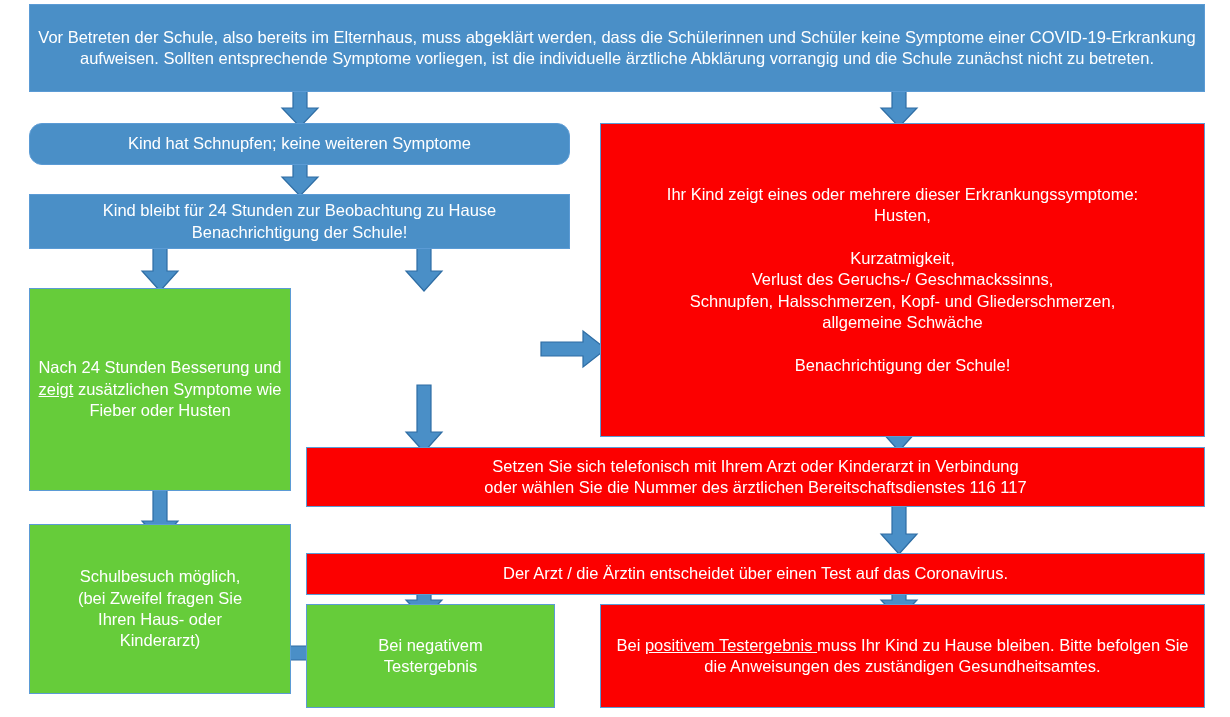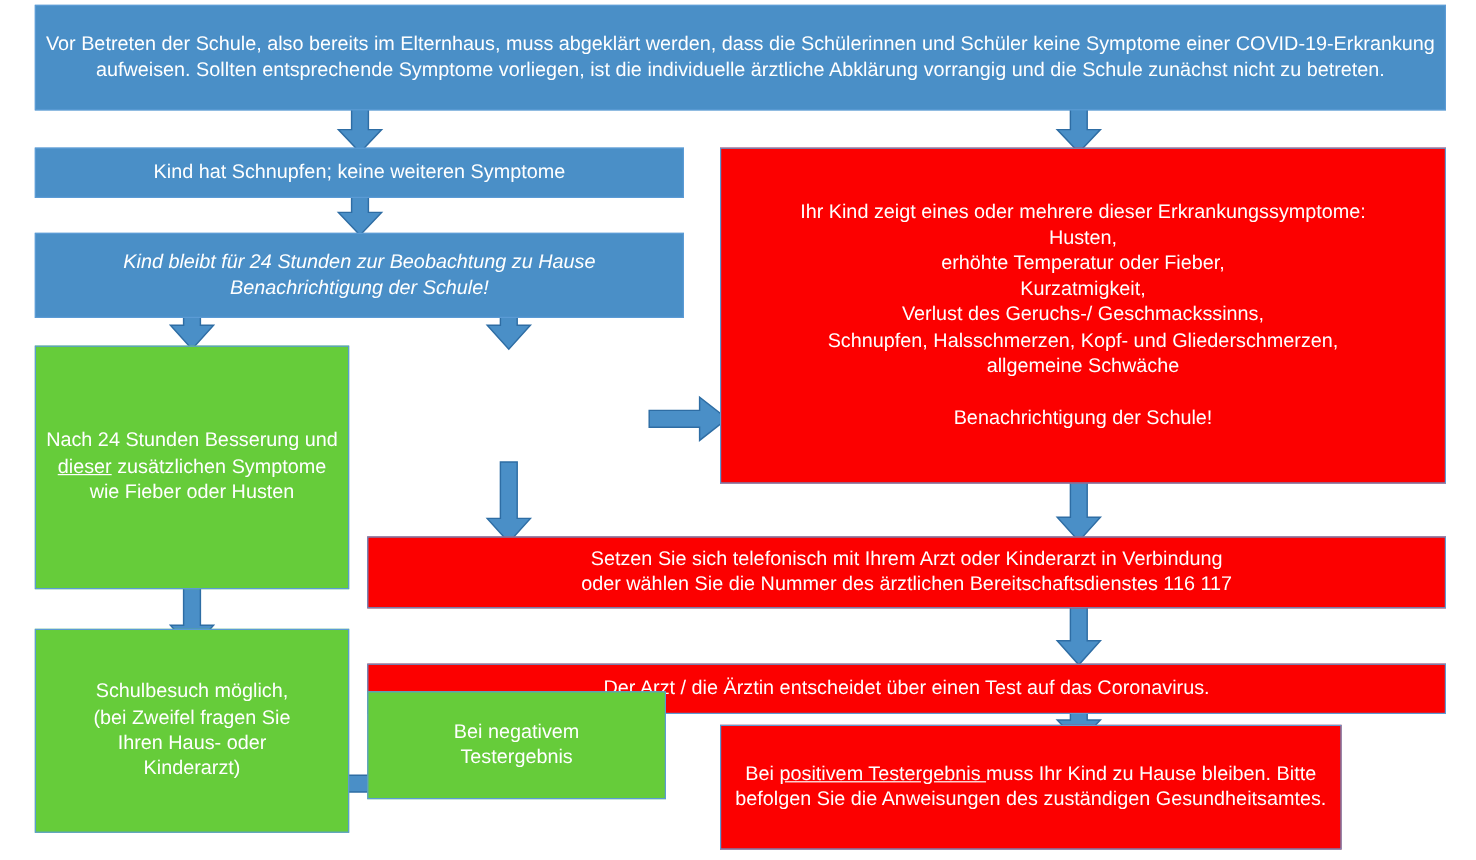--- a/index.html
+++ b/index.html
@@ -122,47 +122,47 @@
   <div class="arrow" style="left:250px; top:634px; width:66px; height:38px;">
     <svg width="66" height="38" viewBox="0 0 66 38">
       <polygon points="66,12 24,12 24,1 1,19 24,37 24,26 66,26" fill="#4a8fc7" stroke="#2e6da4" stroke-width="1.2"></polygon>
     </svg>
   </div>
 
   <div class="box blue" style="left:29px; top:4px; width:1176px; height:88px; font-size:16.5px;">
     <span class="txt">Vor Betreten der Schule, also bereits im Elternhaus, muss abgeklärt werden, dass die Schülerinnen und Schüler keine Symptome einer COVID-19-Erkrankung aufweisen. Sollten entsprechende Symptome vorliegen, ist die individuelle ärztliche Abklärung vorrangig und die Schule zunächst nicht zu betreten.</span>
   </div>
 
-  <div class="box blue" style="left:29px; top:123px; width:541px; height:34px; font-size:16.5px;">
+  <div class="box blue" style="left:29px; top:123px; width:541px; height:34px; font-size:16.5px;border-radius:13px;">
     <span class="txt">Kind hat Schnupfen; keine weiteren Symptome</span>
   </div>
 
-  <div class="box blue" style="left:29px; top:194px; width:541px; height:71px; font-size:16.5px;font-style:italic;">
+  <div class="box blue" style="left:29px; top:194px; width:541px; height:55px; font-size:16.5px;">
     <span class="txt">
       <span>Kind bleibt für 24 Stunden zur Beobachtung zu Hause</span><br>
       <span>Benachrichtigung der Schule!</span>
     </span>
   </div>
 
-  <div class="box red" style="left:600px; top:123px; width:605px; height:280px; font-size:16.5px;">
+  <div class="box red" style="left:600px; top:123px; width:605px; height:314px; font-size:16.5px;">
     <span class="txt">
       <span>Ihr Kind zeigt eines oder mehrere dieser  Erkrankungssymptome:</span><br>
       <span>Husten,</span><br>
-      <span>erhöhte Temperatur oder Fieber,</span><br>
+      <br>
       <span>Kurzatmigkeit,</span><br>
       <span>Verlust des Geruchs-/ Geschmackssinns,</span><br>
       <span>Schnupfen, Halsschmerzen, Kopf- und Gliederschmerzen,</span><br>
       <span>allgemeine Schwäche</span><br>
       <br>
       <span>Benachrichtigung der Schule!</span>
     </span>
   </div>
 
   <div class="box green" style="left:29px; top:288px; width:262px; height:203px; font-size:16.5px;">
-    <span class="txt"><span>Nach 24 Stunden Besserung und </span><span class="u">dieser</span><span> zusätzlichen Symptome wie Fieber oder Husten</span></span>
+    <span class="txt"><span>Nach 24 Stunden Besserung und </span><span class="u">zeigt</span><span> zusätzlichen Symptome wie Fieber oder Husten</span></span>
   </div>
 
 
   <div class="box red" style="left:306px; top:447px; width:899px; height:60px; font-size:16.5px;">
     <span class="txt">
       <span>Setzen Sie sich telefonisch mit Ihrem Arzt oder Kinderarzt in Verbindung</span><br>
       <span>oder wählen Sie die Nummer des ärztlichen Bereitschaftsdienstes 116 117</span>
     </span>
   </div>
 
@@ -172,24 +172,24 @@
 
   <div class="box green" style="left:29px; top:524px; width:262px; height:170px; font-size:16.5px;">
     <span class="txt">
       <span>Schulbesuch möglich,</span><br>
       <span>(bei Zweifel fragen Sie</span><br>
       <span>Ihren Haus- oder</span><br>
       <span>Kinderarzt)</span>
     </span>
   </div>
 
-  <div class="box green" style="left:306px; top:576px; width:249px; height:90px; font-size:16.5px;">
+  <div class="box green" style="left:306px; top:604px; width:249px; height:104px; font-size:16.5px;">
     <span class="txt">
       <span>Bei negativem</span><br>
       <span>Testergebnis</span>
     </span>
   </div>
 
-  <div class="box red" style="left:600px; top:604px; width:518px; height:104px; font-size:16.5px;">
+  <div class="box red" style="left:600px; top:604px; width:605px; height:104px; font-size:16.5px;">
     <span class="txt"><span>Bei </span><span class="u">positivem Testergebnis </span><span>muss Ihr Kind zu Hause bleiben. Bitte befolgen Sie die Anweisungen des zuständigen Gesundheitsamtes.</span></span>
   </div>
 
 </div>
 
 </body></html>

